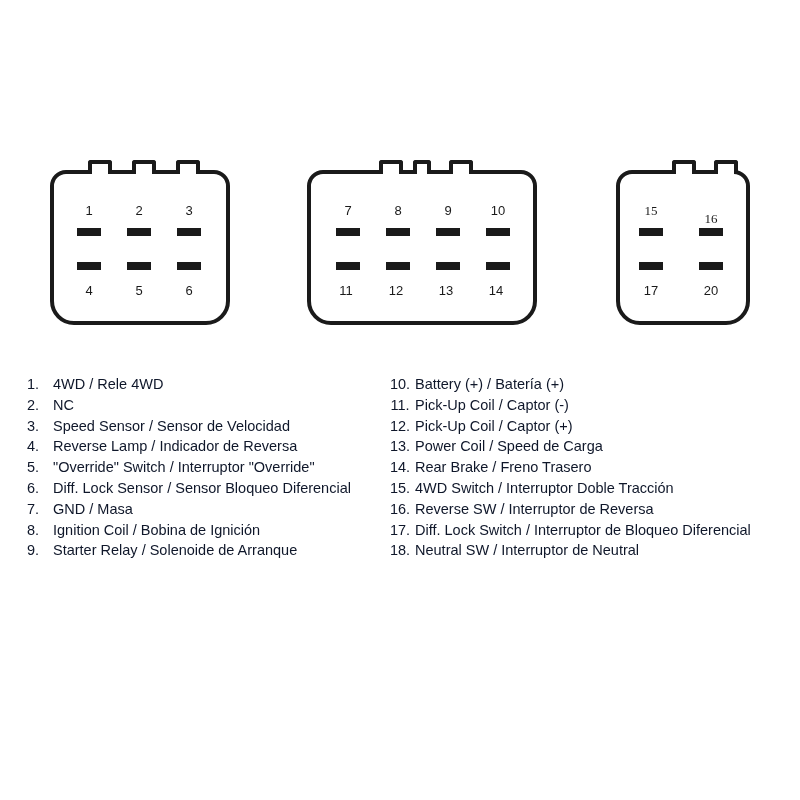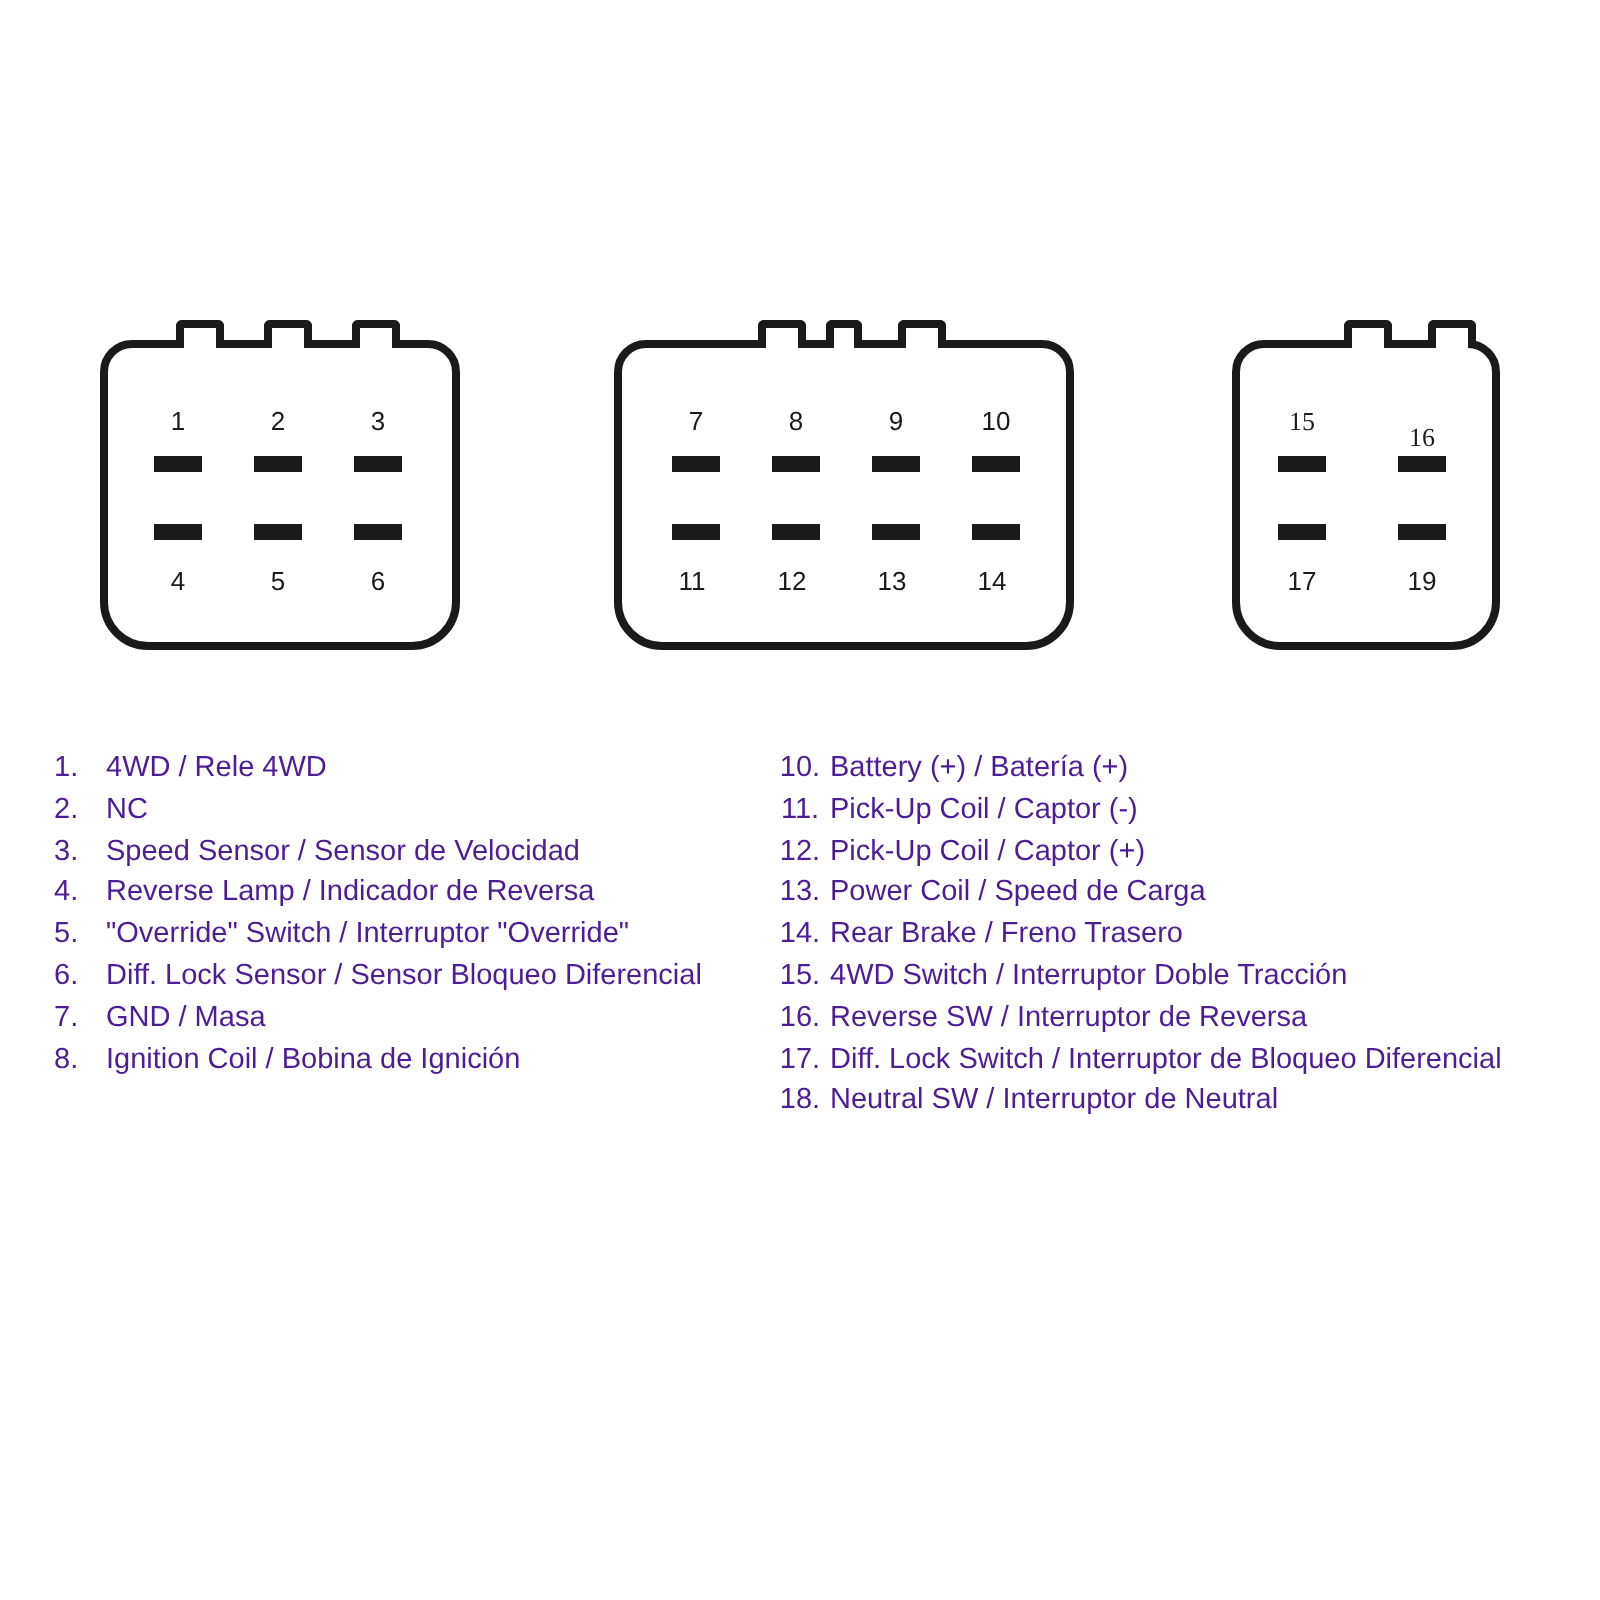--- a/index.html
+++ b/index.html
@@ -83,21 +83,21 @@
   .legend-col {
     position: absolute;
     top: 0;
   }
   .legend-col.left { left: 27px; width: 350px; }
   .legend-col.right { left: 385px; width: 400px; }
   .legend-item {
     font-size: 14.5px;
     line-height: 20.8px;
     white-space: nowrap;
-    color: #4c1d95;
+    color: #0f172a;
   }
   .legend-item .idx {
     display: inline-block;
     width: 26px;
   }
   .legend-col.right .legend-item .idx {
     width: 30px;
     text-align: center;
   }
 </style>
@@ -174,21 +174,21 @@
       <div class="pin-num" style="left:23px; top:54px;font-family:Liberation Serif, serif;">15</div>
       <div class="pin-num" style="left:83px; top:62px;font-family:Liberation Serif, serif;">16</div>
 
       <div class="pin" style="left:23px; top:78px;"></div>
       <div class="pin" style="left:83px; top:78px;"></div>
 
       <div class="pin" style="left:23px; top:112px;"></div>
       <div class="pin" style="left:83px; top:112px;"></div>
 
       <div class="pin-num" style="left:23px; top:134px;">17</div>
-      <div class="pin-num" style="left:83px; top:134px;">19</div>
+      <div class="pin-num" style="left:83px; top:134px;">20</div>
     </div>
 
   </div>
 
   <div class="legend">
 
     <div class="legend-col left">
       <div class="legend-item">
         <span class="idx">1.</span><span>4WD / Rele 4WD</span>
       </div>
@@ -206,20 +206,23 @@
       </div>
       <div class="legend-item">
         <span class="idx">6.</span><span>Diff. Lock Sensor / Sensor Bloqueo Diferencial</span>
       </div>
       <div class="legend-item">
         <span class="idx">7.</span><span>GND / Masa</span>
       </div>
       <div class="legend-item">
         <span class="idx">8.</span><span>Ignition Coil / Bobina de Ignición</span>
       </div>
+      <div class="legend-item">
+        <span class="idx">9.</span><span>Starter Relay / Solenoide de Arranque</span>
+      </div>
     </div>
 
     <div class="legend-col right">
       <div class="legend-item">
         <span class="idx">10.</span><span>Battery (+) / Batería (+)</span>
       </div>
       <div class="legend-item">
         <span class="idx">11.</span><span>Pick-Up Coil / Captor (-)</span>
       </div>
       <div class="legend-item">

